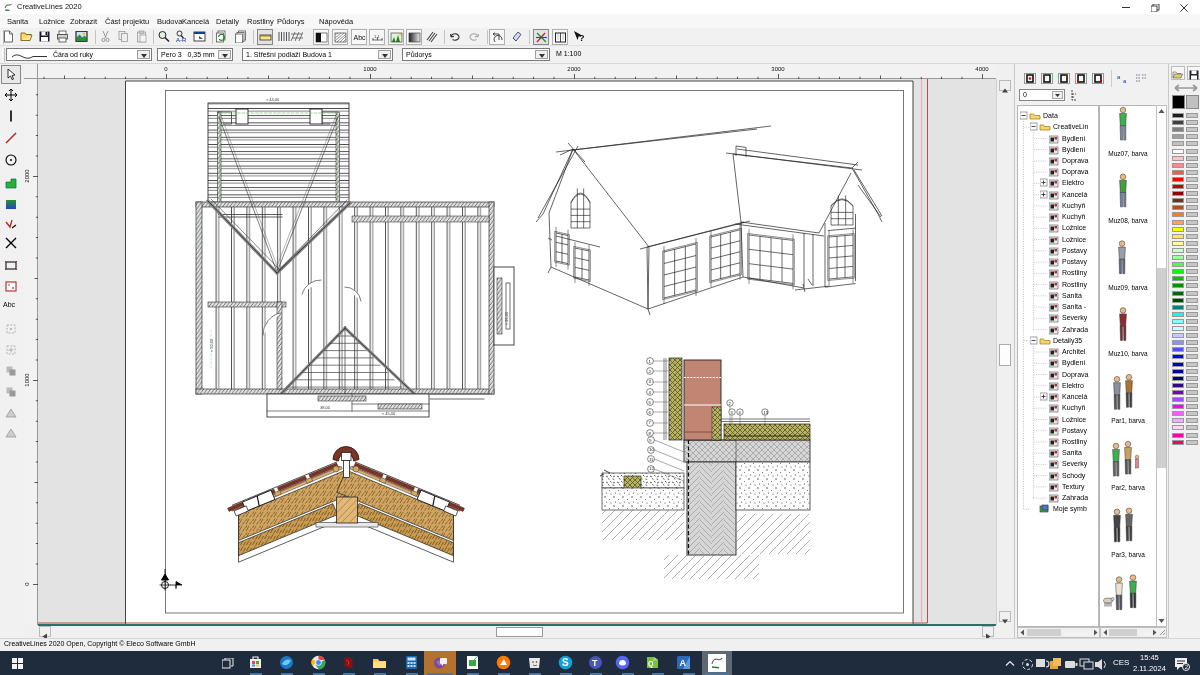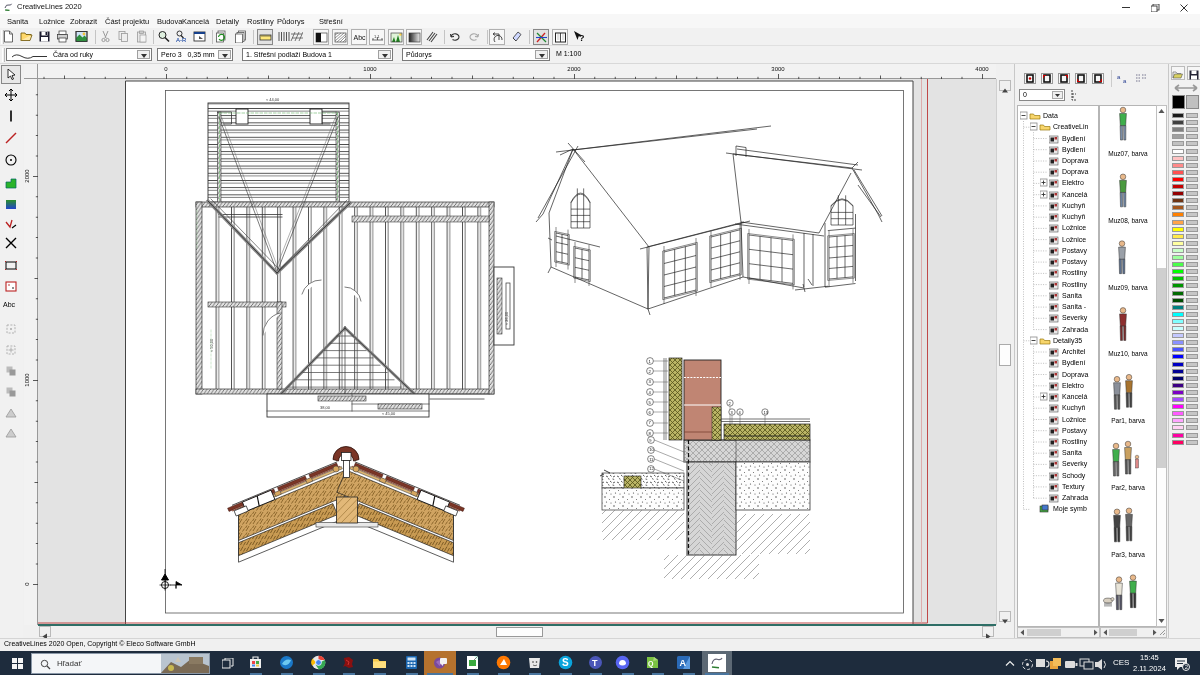--- a/index.html
+++ b/index.html
@@ -55,21 +55,21 @@
 <div id="menubar" class="abs">
     <span class="menuitem" style="left:7px">Sanita</span>
     <span class="menuitem" style="left:39px">Ložnice</span>
     <span class="menuitem" style="left:70px">Zobrazit</span>
     <span class="menuitem" style="left:105px">Část projektu</span>
     <span class="menuitem" style="left:157px">Budova</span>
     <span class="menuitem" style="left:182px">Kancelá</span>
     <span class="menuitem" style="left:216px">Detaily</span>
     <span class="menuitem" style="left:247px">Rostliny</span>
     <span class="menuitem" style="left:277px">Půdorys</span>
-    <span class="menuitem" style="left:319px">Střešní</span>
+    <span class="menuitem" style="left:319px">Nápověda</span>
   </div>
 <div id="toolbar1" class="abs">
     <div class="abs" style="left:1px;top:2px;width:3px;height:14px;border-left:1px solid #fff;border-right:1px solid #bbb"></div>
     <div class="abs" style="left:1px;top:1px;width:16px;height:16px;">
       <svg style="position:absolute;left:1px;top:1px" width="13" height="13" viewBox="0 0 13 13">
         <path d="M2.5 1 h5 l3 3 v8 h-8 z" fill="#fff" stroke="#444" stroke-width="0.8"></path>
         <path d="M7.5 1 v3 h3" fill="none" stroke="#444" stroke-width="0.8"></path>
       </svg>
     </div>
     <div class="abs" style="left:19px;top:1px;width:16px;height:16px;">
@@ -1439,34 +1439,20 @@
 <div id="statusbar" class="abs">
     <span class="abs" style="left:4px;top:1px">CreativeLines 2020 Open, Copyright © Eleco Software GmbH</span>
   </div>
 <div id="taskbar" class="abs">
     <svg class="abs" style="left:12px;top:7px" width="11" height="11">
       <rect x="0" y="0" width="5" height="5" fill="#f5f5f5"></rect>
       <rect x="6" y="0" width="5" height="5" fill="#f5f5f5"></rect>
       <rect x="0" y="6" width="5" height="5" fill="#f5f5f5"></rect>
       <rect x="6" y="6" width="5" height="5" fill="#f5f5f5"></rect>
     </svg>
-    <div class="abs" style="left:31px;top:2px;width:179px;height:21px;background:#f4f6f8;border:1px solid #8a98a8;">
-      <svg class="abs" style="left:8px;top:5px" width="11" height="11">
-        <circle cx="4.5" cy="4.5" r="3.2" fill="none" stroke="#444" stroke-width="1"></circle>
-        <path d="M7 7 L10 10" stroke="#444" stroke-width="1.2"></path>
-      </svg>
-      <span class="abs" style="left:25px;top:5px;font-size:8px;color:#333">Hľadať</span>
-      <svg class="abs" style="left:129px;top:0px" width="48" height="19">
-        <rect width="48" height="19" fill="#b9c4cf"></rect>
-        <path d="M0 19 L10 8 L20 13 L30 5 L48 12 V19 z" fill="#7a6a55"></path>
-        <path d="M14 8 l3-5 3 5 z" fill="#cfc6b4"></path>
-        <rect x="28" y="3" width="14" height="7" fill="#8a7a62"></rect>
-        <circle cx="10" cy="14" r="3" fill="#c8b850"></circle>
-      </svg>
-    </div>
     <svg class="abs" style="left:222px;top:7px" width="12" height="11">
       <rect x="0" y="2" width="8" height="8" fill="none" stroke="#eee" stroke-width="1"></rect>
       <path d="M3 2 V0 h8 v8 h-2" fill="none" stroke="#eee" stroke-width="1"></path>
     </svg>
     <svg class="abs" style="left:248px;top:4px" width="15" height="15" viewBox="0 0 15 15">
       <rect x="2" y="4" width="11" height="9" fill="#eee"></rect>
       <path d="M5 4 v-2 h5 v2" stroke="#eee" fill="none" stroke-width="1.2"></path>
       <rect x="4" y="6" width="3" height="3" fill="#e44"></rect>
       <rect x="8" y="6" width="3" height="3" fill="#4a4"></rect>
       <rect x="4" y="9.5" width="3" height="2" fill="#48e"></rect>

